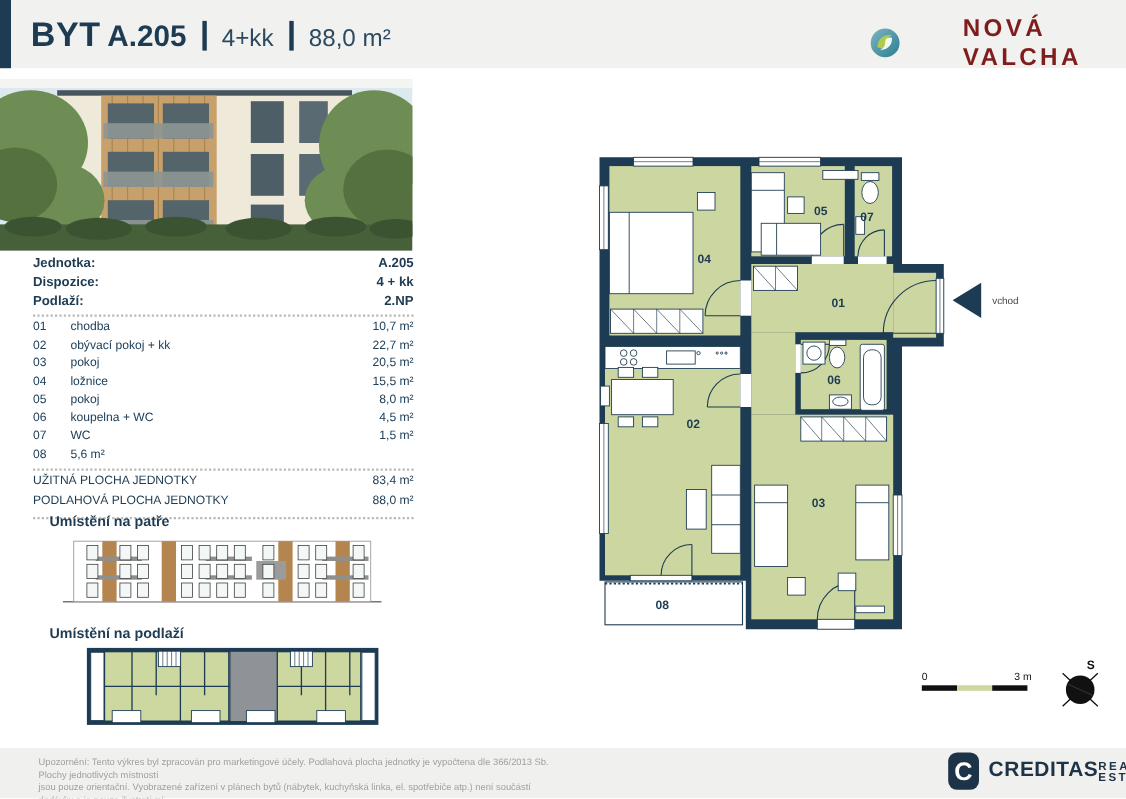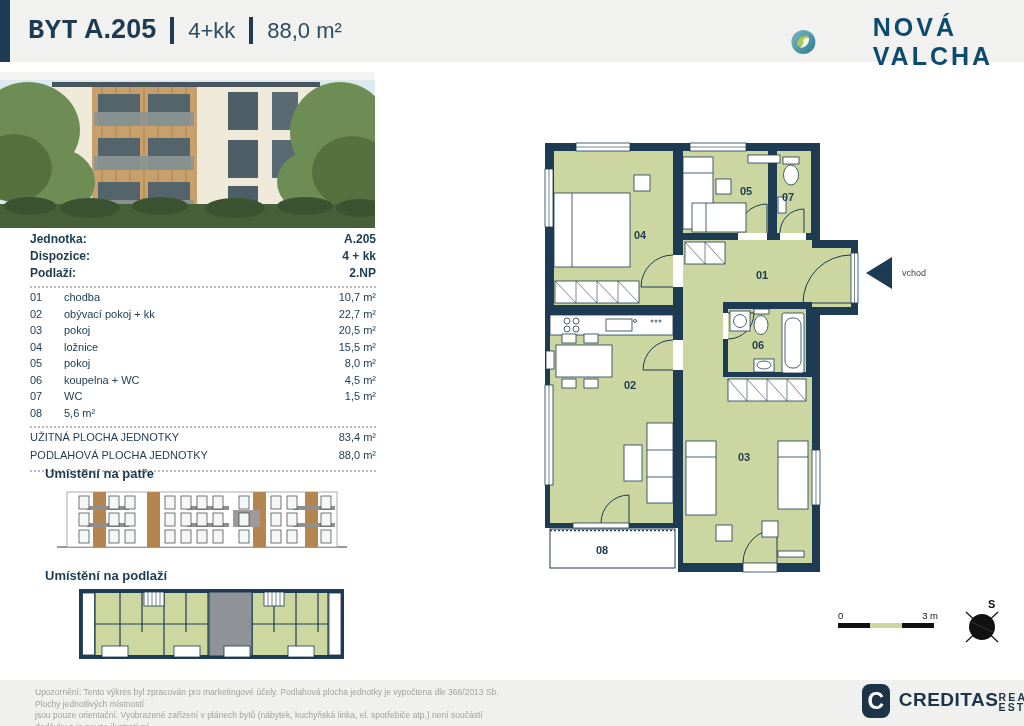--- a/index.html
+++ b/index.html
@@ -4,26 +4,26 @@
 <style>
   html,body{margin:0;padding:0;}
   body{width:1024px;height:726px;position:relative;background:#ffffff;
        font-family:"Liberation Sans",sans-serif;color:#1d3b52;overflow:hidden;}
   .abs{position:absolute;}
 
   
   .header{top:0;left:0;width:1024px;height:62px;background:#f1f1ef;}
   .leftbar{top:0;left:0;width:10px;height:62px;background:#1d3b52;}
   .titlewrap{top:14px;left:28px;display:flex;align-items:baseline;gap:14px;}
-  .t-byt{font-size:27px;font-weight:600;letter-spacing:.5px;font-family:Liberation Mono, monospace;}
+  .t-byt{font-size:31px;font-weight:600;letter-spacing:.5px;}
   .t-num{font-size:27px;font-weight:800;margin-left:6px;}
   .t-sep{width:4px;height:27px;background:#1d3b52;align-self:center;}
   .t-kk,.t-area{font-size:22px;font-weight:400;color:#2c4a60;}
   .brand{top:13px;left:790px;display:flex;align-items:center;gap:12px;}
-  .brandname{font-size:25px;font-weight:600;letter-spacing:3px;color:#0c4a6e;margin-left:44px;}
+  .brandname{font-size:22px;font-weight:600;letter-spacing:3px;color:#7f1d1d;margin-left:44px;}
 
   
   .photo{top:72px;left:0;width:375px;height:156px;}
 
   
   .table{top:232px;left:30px;width:346px;font-size:12px;}
   .trow{display:flex;justify-content:space-between;align-items:baseline;height:17px;}
   .trow .lbl{font-weight:700;}
   .trow .val{font-weight:700;}
   .dots{border-top:2px dotted #b9b9b7;margin:3px 0;}

